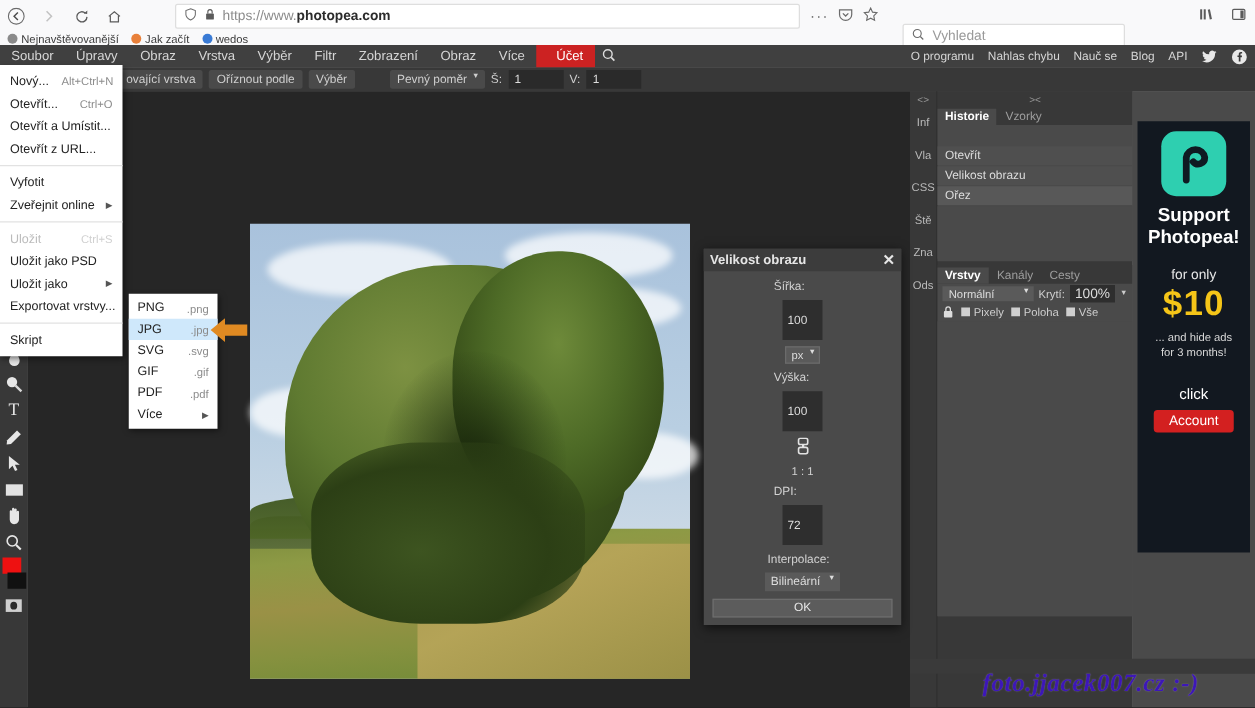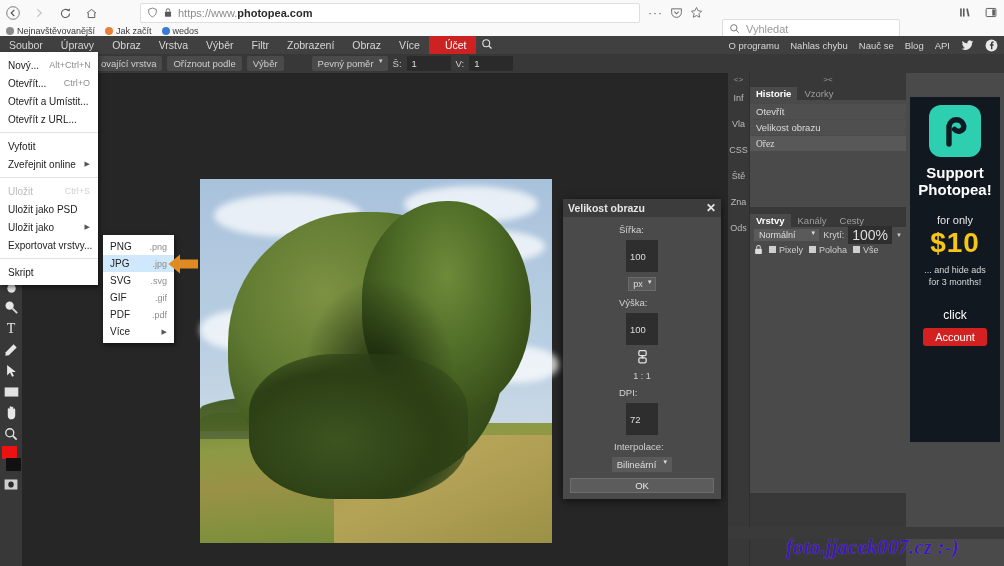--- a/index.html
+++ b/index.html
@@ -114,30 +114,30 @@
   
   #right { position:absolute; left:728px; top:37px; width:178px; height:493px; background:#383838; }
   #vtabs { position:absolute; left:0; top:0; width:22px; height:493px; background:#383838; border-right:1px solid #2f2f2f; }
   .vt { height:26px; display:flex; align-items:center; justify-content:center; font-size:9px; color:#bbb; }
   #vt-collapse { height:12px; display:flex; align-items:center; justify-content:center; font-size:8px; color:#999; }
   #panels { position:absolute; left:22px; top:0; width:156px; height:493px; }
   #panel-collapse { height:12px; display:flex; align-items:center; justify-content:center; font-size:8px; color:#999; background:#383838; }
   .ptabs { height:15px; display:flex; align-items:flex-end; gap:1px; background:#383838; }
   .ptab { font-size:9.5px; color:#9e9e9e; padding:1px 6px; }
   .ptab.active { color:#fff; background:#4a4a4a; font-weight:bold; }
-  #history-body { background:#4a4a4a; height:107px; padding-top:4px; }
+  #history-body { background:#4a4a4a; height:107px; padding-top:17px; }
   .hrow { height:15px; display:flex; align-items:center; padding-left:6px; font-size:9.5px; color:#ddd; background:#4f4f4f; margin-bottom:1px; }
-  .hrow.cur { background:#585858;font-family:Liberation Serif, serif; }
+  .hrow.cur { background:#585858; }
   #history-spacer { background:#4a4a4a; height:44px; }
   #layers-body { background:#4a4a4a; }
   .lrow-mode { height:16px; display:flex; align-items:center; gap:4px; padding:0 4px; }
   .modesel { background:#5a5a5a; color:#ddd; font-size:9px; padding:1px 14px 1px 5px; position:relative; width:74px; }
   .modesel:after { content:"▼"; position:absolute; right:3px; top:1px; font-size:6px; }
   .opa-lab { font-size:9px; color:#d0d0d0; }
-  .opa-val { background:#2e2e2e; color:#ddd; font-size:14px; padding:1px 4px; }
+  .opa-val { background:#2e2e2e; color:#ddd; font-size:11px; padding:1px 4px; }
   .lock-row { height:14px; display:flex; align-items:center; gap:6px; padding:0 4px; font-size:9px; color:#cfcfcf; }
   .cbx { width:7px; height:7px; background:#cfcfcf; display:inline-block; margin-right:3px; }
   .layer-item { height:26px; display:flex; align-items:center; gap:5px; padding:0 5px; background:#585858; }
   #layer-thumb { width:20px; height:20px; border:1px dashed #e6e6e6;
                  background:linear-gradient(#6d8a3c,#8a8a42 60%,#9a8f4a); }
   #layers-rest { background:#4a4a4a; height:236px; }
 
   
   #ad { position:absolute; left:906px; top:37px; width:98px; height:493px; background:#4a4a4a; }
   #ad-inner { position:absolute; left:4px; top:24px; width:90px; height:345px; background:#121820;

